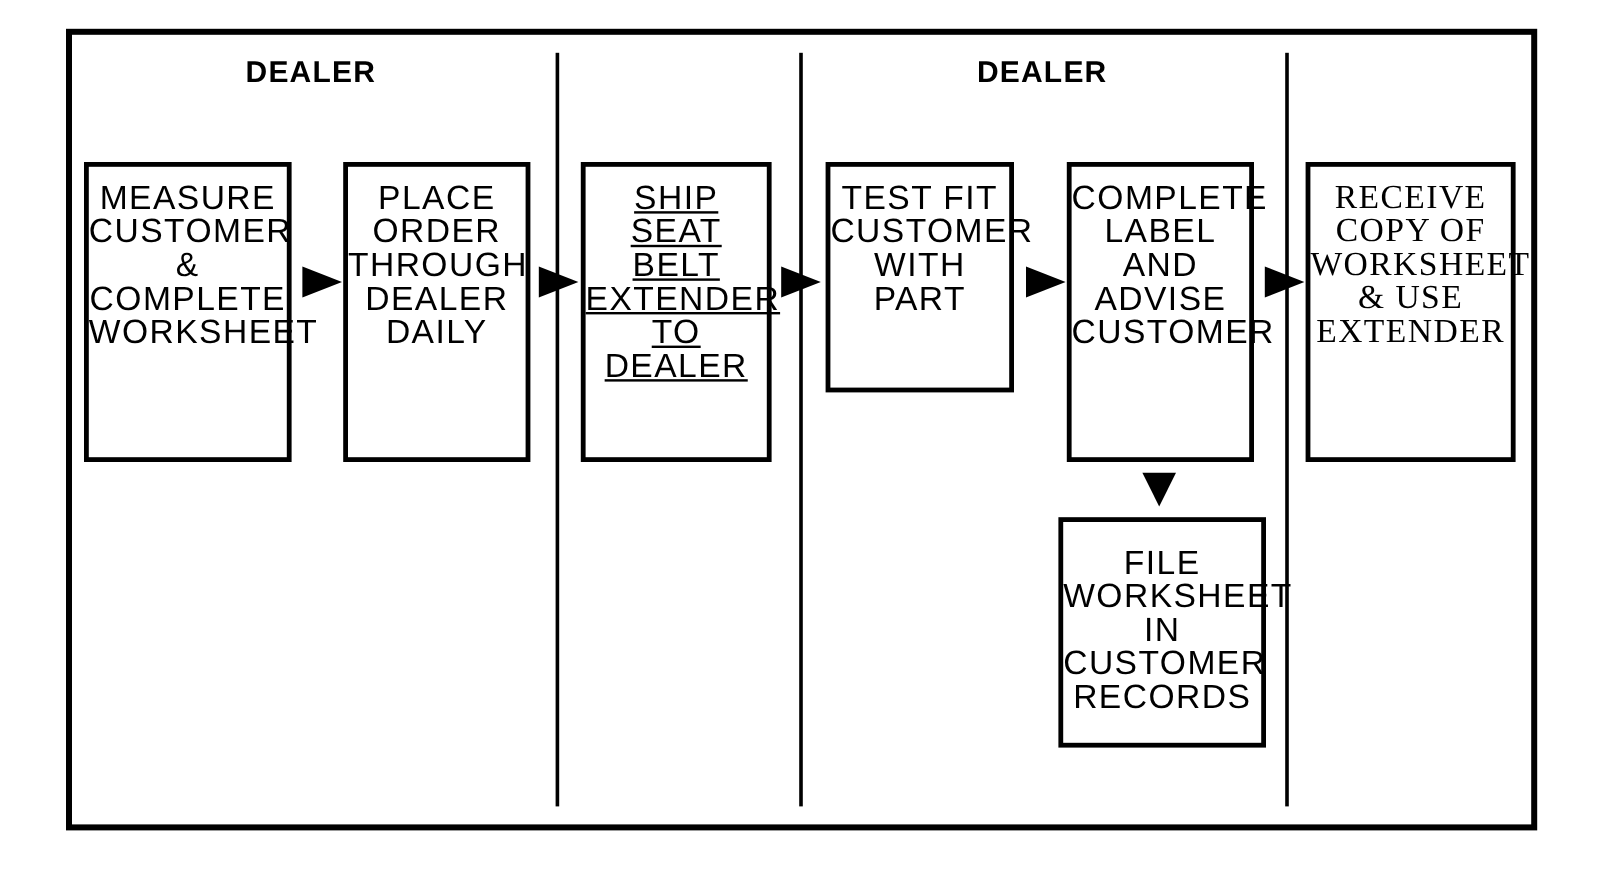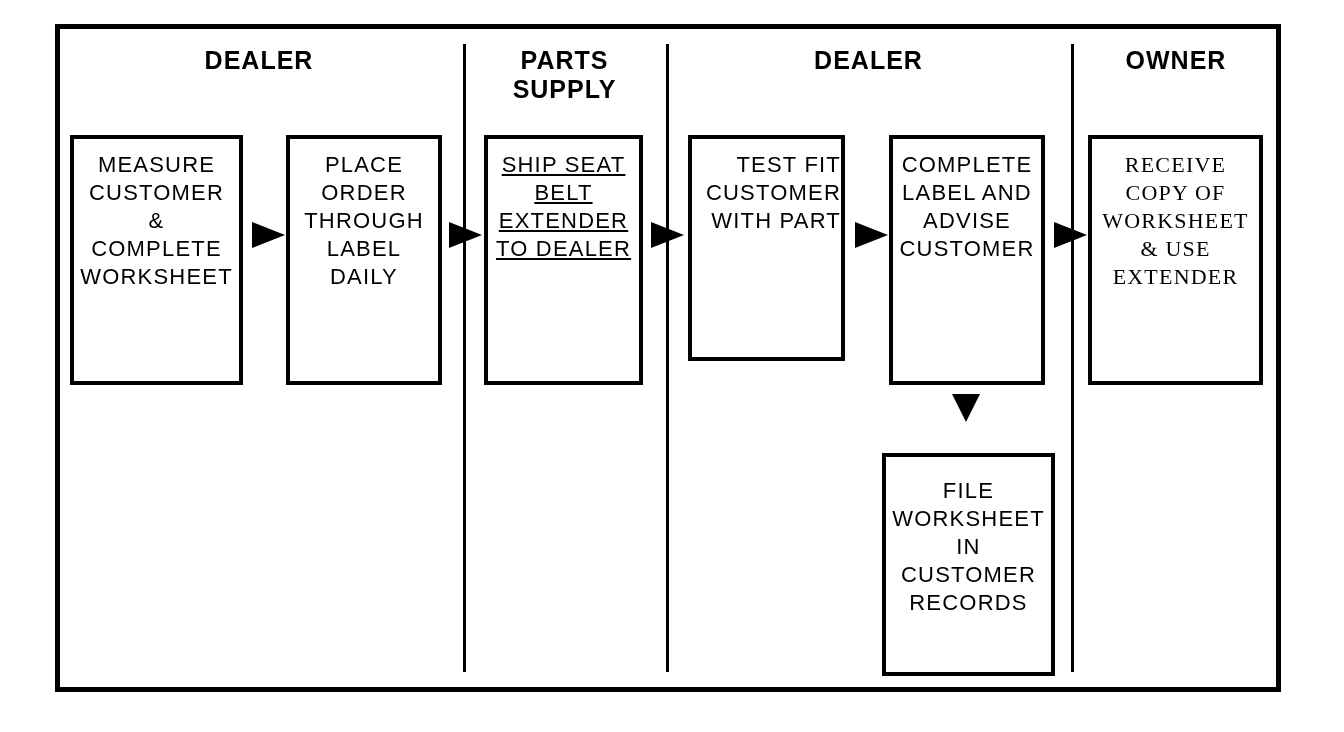--- a/index.html
+++ b/index.html
@@ -16,21 +16,21 @@
   .lane-divider{
     position:absolute;top:44px;height:628px;width:3px;background:#000;z-index:1;
   }
   .lane-header{
     position:absolute;top:46px;text-align:center;
     font-size:25px;font-weight:bold;letter-spacing:1px;line-height:29px;
     white-space:pre-line;z-index:2;
   }
   .flow-box{
     position:absolute;border:4px solid #000;box-sizing:border-box;background:#fff;
-    text-align:center;font-size:22px;letter-spacing:1.2px;line-height:28px;
+    text-align:center;font-size:28px;letter-spacing:1.2px;line-height:28px;
     white-space:pre-line;padding-top:12px;z-index:2;
   }
   .flow-box.file-box{padding-top:20px;}
   .arrow-right{
     position:absolute;width:0;height:0;z-index:3;
     border-top:13px solid transparent;border-bottom:13px solid transparent;
     border-left:33px solid #000;
   }
   .arrow-down{
     position:absolute;width:0;height:0;z-index:3;
@@ -43,52 +43,49 @@
 
 <div class="stage">
 
   <div class="outer-border"></div>
 
   <div class="lane-divider" style="left:463px;"></div>
   <div class="lane-divider" style="left:666px;"></div>
   <div class="lane-divider" style="left:1071px;"></div>
 
   <div class="lane-header" style="left:55px;width:408px;">DEALER</div>
-  <div class="lane-header" style="left:463px;width:203px;">PARTS
-SUPPLY</div>
   <div class="lane-header" style="left:666px;width:405px;">DEALER</div>
-  <div class="lane-header" style="left:1071px;width:210px;">OWNER</div>
 
   <div class="flow-box" style="left:70px;top:135px;width:173px;height:250px;">MEASURE
 CUSTOMER
 &amp;
 COMPLETE
 WORKSHEET</div>
   <div class="flow-box" style="left:286px;top:135px;width:156px;height:250px;">PLACE
 ORDER
 THROUGH
-LABEL
+DEALER
 DAILY</div>
   <div class="flow-box" style="left:484px;top:135px;width:159px;height:250px;text-decoration:underline;">SHIP SEAT
 BELT
 EXTENDER
 TO DEALER</div>
-  <div class="flow-box" style="left:688px;top:135px;width:157px;height:226px;text-align:right;">TEST FIT
+  <div class="flow-box" style="left:688px;top:135px;width:157px;height:192px;">TEST FIT
 CUSTOMER
 WITH PART</div>
   <div class="flow-box" style="left:889px;top:135px;width:156px;height:250px;">COMPLETE
 LABEL AND
 ADVISE
 CUSTOMER</div>
   <div class="flow-box" style="left:1088px;top:135px;width:175px;height:250px;font-family:Liberation Serif, serif;">RECEIVE
 COPY OF
 WORKSHEET
 &amp; USE
 EXTENDER</div>
-  <div class="flow-box file-box" style="left:882px;top:453px;width:173px;height:223px;">FILE
+  <div class="flow-box file-box" style="left:882px;top:431px;width:173px;height:192px;">FILE
 WORKSHEET
 IN
 CUSTOMER
 RECORDS</div>
 
   <div class="arrow-right" style="left:252px;top:222px;"></div>
   <div class="arrow-right" style="left:449px;top:222px;"></div>
   <div class="arrow-right" style="left:651px;top:222px;"></div>
   <div class="arrow-right" style="left:855px;top:222px;"></div>
   <div class="arrow-right" style="left:1054px;top:222px;"></div>

